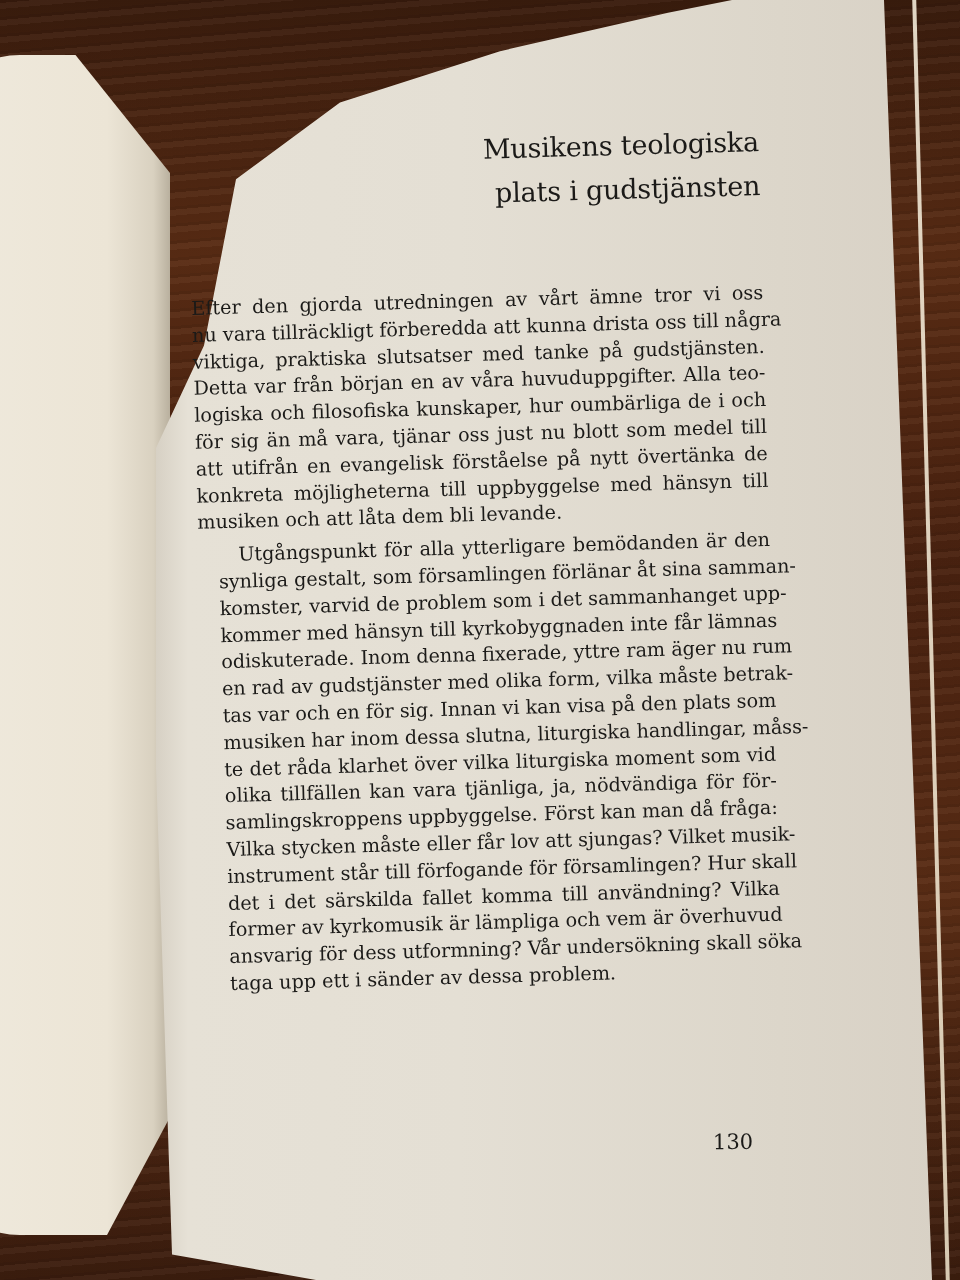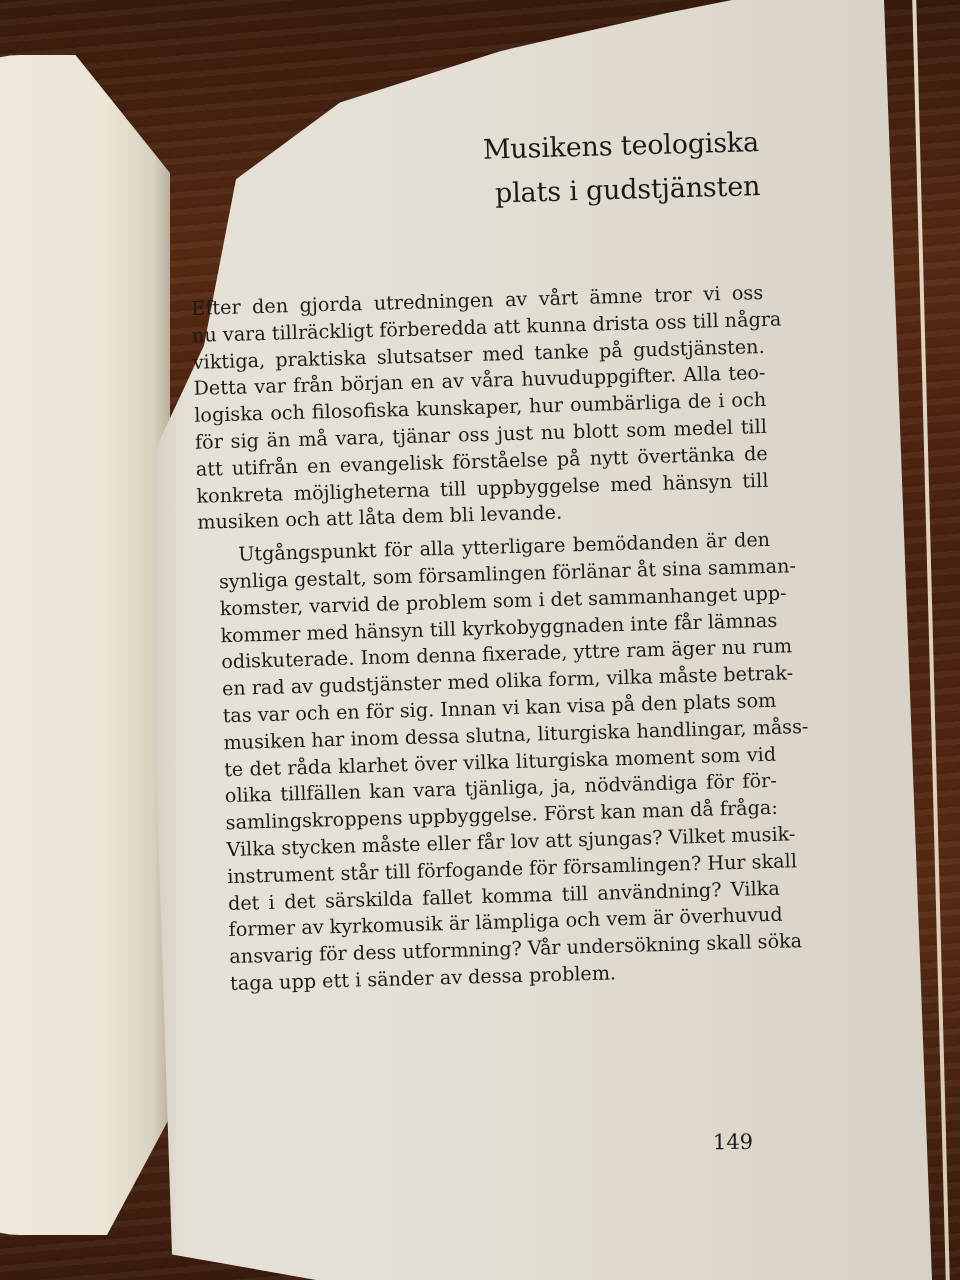--- a/index.html
+++ b/index.html
@@ -94,13 +94,13 @@
       <span class="line">Vilka stycken måste eller får lov att sjungas? Vilket musik-</span>
       <span class="line">instrument står till förfogande för församlingen? Hur skall</span>
       <span class="line">det i det särskilda fallet komma till användning? Vilka</span>
       <span class="line">former av kyrkomusik är lämpliga och vem är överhuvud</span>
       <span class="line">ansvarig för dess utformning? Vår undersökning skall söka</span>
       <span class="line last">taga upp ett i sänder av dessa problem.</span>
     </p>
   </div>
 </div>
 
-<div class="page-number">149</div>
+<div class="page-number">130</div>
 
 </body></html>

